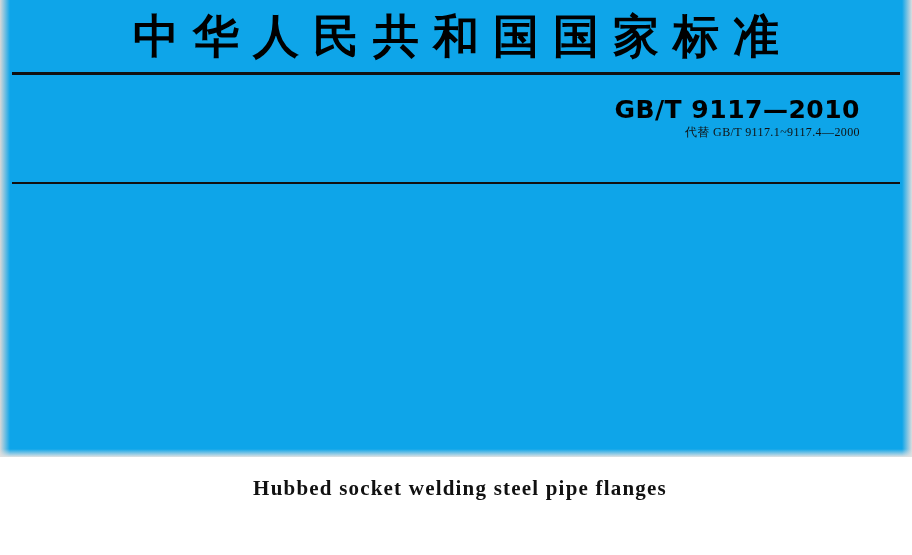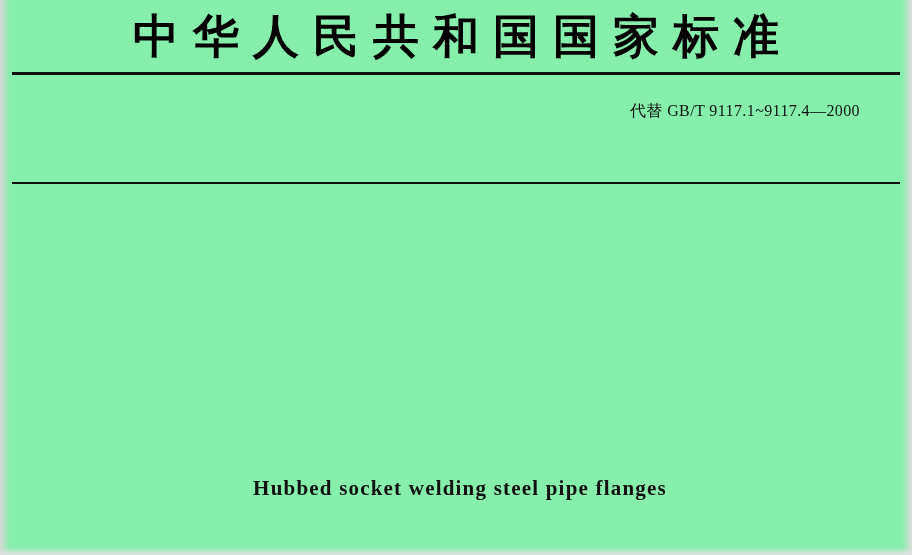--- a/index.html
+++ b/index.html
@@ -11,22 +11,22 @@
     width: 912px;
     height: 555px;
     font-family: "Liberation Serif", serif;
     color: #111111;
     position: relative;
     overflow: hidden;
   }
   .page {
     position: relative;
     width: 912px;
-    height: 555px;
-    background: #86efac;
+    height: 457px;
+    background: #0ea5e9;
     box-sizing: border-box;
   }
 
   
   .top-heading {
     position: absolute;
     left: 0;
     right: 0;
     top: 6px;
     text-align: center;
@@ -58,23 +58,22 @@
   .std-number {
     font-family: "DejaVu Sans", sans-serif;
     font-weight: bold;
     font-size: 25px;
     letter-spacing: 0.5px;
     color: #000000;
     line-height: 1.1;
     white-space: nowrap;
   }
   .std-replaces {
-    margin-top: 5px;
     font-family: "Liberation Serif", serif;
-    font-size: 16px;
+    font-size: 12px;
     letter-spacing: 0.4px;
     color: #111111;
     white-space: nowrap;
   }
 
   .rule-mid {
     position: absolute;
     left: 12px;
     right: 12px;
     top: 182px;
@@ -148,20 +147,21 @@
 
   <div class="edge-left"></div>
   <div class="edge-right"></div>
   <div class="edge-bottom"></div>
 
   <div class="top-heading">中华人民共和国国家标准</div>
 
   <div class="rule-top"></div>
 
   <div class="std-number-block">
+    <div class="std-number">GB/T 9117—2010</div>
     <div class="std-replaces">代替 GB/T 9117.1~9117.4—2000</div>
   </div>
 
   <div class="rule-mid"></div>
 
 
   <div class="title-en">Hubbed socket welding steel pipe flanges</div>
 
 </div>
 

